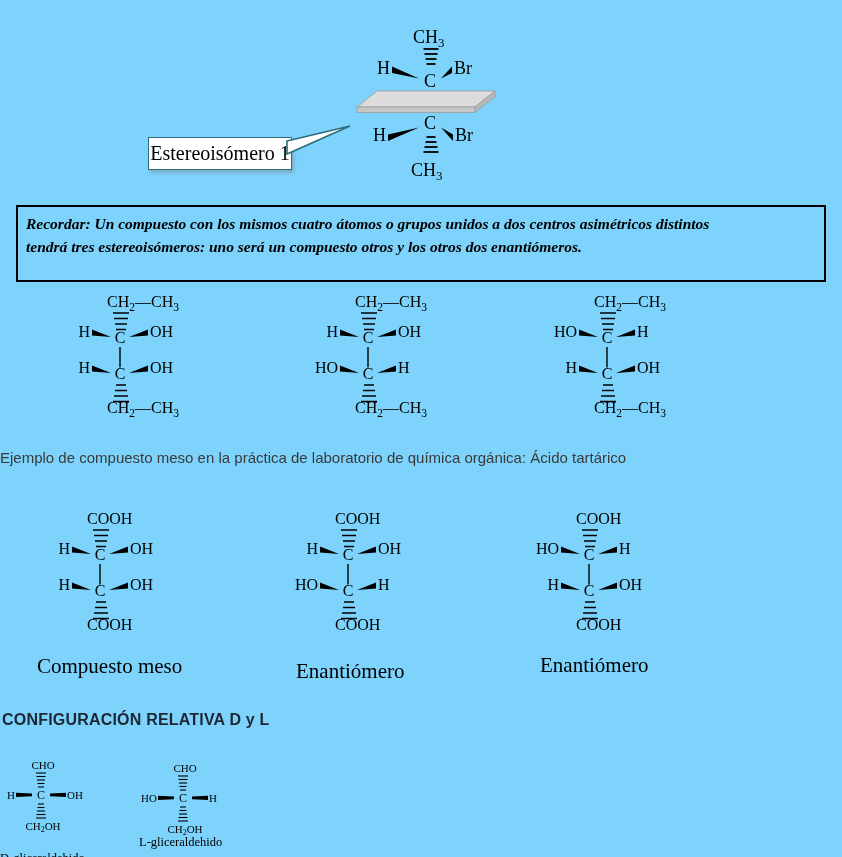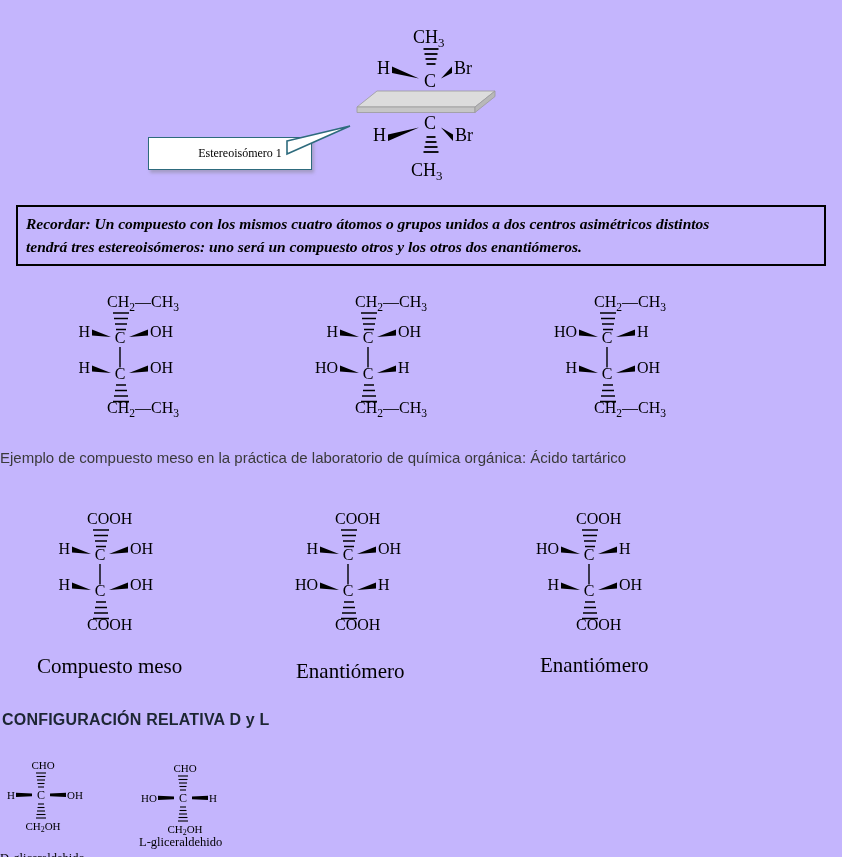--- a/index.html
+++ b/index.html
@@ -1,24 +1,24 @@
 <!DOCTYPE html>
 <html><head>
 <meta charset="utf-8">
 <style>
   html,body{margin:0;padding:0;background:#fff;}
-  #page{position:relative;width:842px;height:857px;background:#c4b5fd;overflow:hidden;
+  #page{position:relative;width:842px;height:857px;background:#7dd3fc;overflow:hidden;
         font-family:"Liberation Sans","DejaVu Sans",sans-serif;color:#000;}
   .abs{position:absolute;}
   .callout{border:1.6px solid var(--callout,#2e6b7d);background:#fff;display:flex;align-items:center;
-           justify-content:center;font-family:"Liberation Serif","DejaVu Serif",serif;font-size:12px;
-           box-shadow:2px 3px 3px rgba(120,120,120,.4);z-index:2;padding-left:20px;}
+           justify-content:center;font-family:"Liberation Serif","DejaVu Serif",serif;font-size:20px;
+           box-shadow:2px 3px 3px rgba(120,120,120,.4);z-index:2;}
   .tail-svg{z-index:3;}
   .tail-poly{fill:#fff;stroke:var(--callout,#2e6b7d);stroke-width:1.6;}
-  .recordar{border:2.5px solid #000;padding:5px 8px 6px 8px;width:790px;
+  .recordar{border:2.5px solid #000;padding:5px 8px 22px 8px;width:790px;
             font-family:"Liberation Serif","DejaVu Serif",serif;font-weight:bold;font-style:italic;
             font-size:15.5px;line-height:23px;color:#000;}
   .body-text{font-size:15px;color:var(--body-text,#3a3a3a);}
   .section-heading{font-size:16px;font-weight:bold;color:var(--heading-text,#1d2633);letter-spacing:.2px;}
   .mol-label{font-family:"Liberation Serif","DejaVu Serif",serif;color:#000;font-size:21px;}
   .mol-label.small{font-size:12.5px;}
   svg text{fill:#000;}
 </style>
 </head>
 <body>

